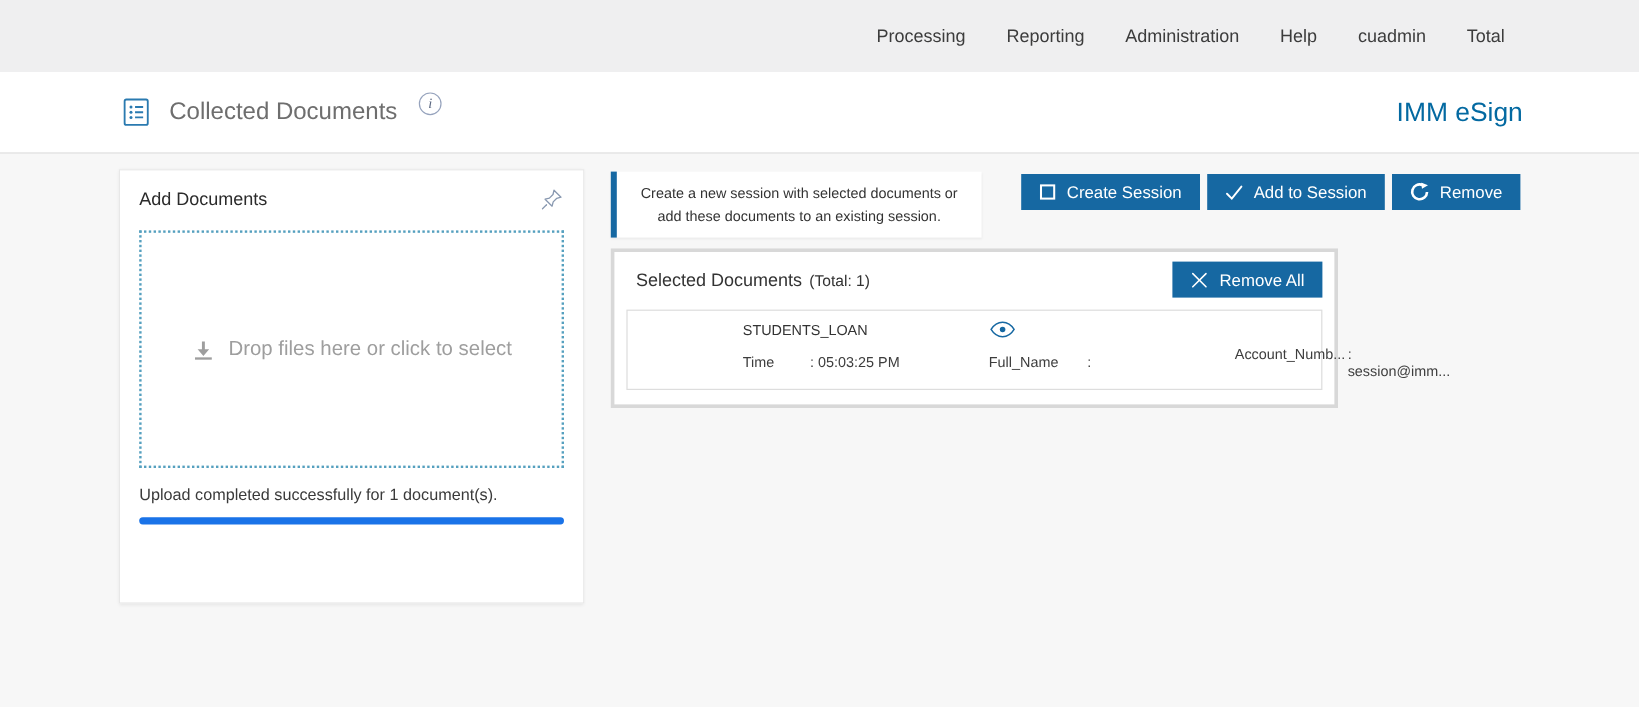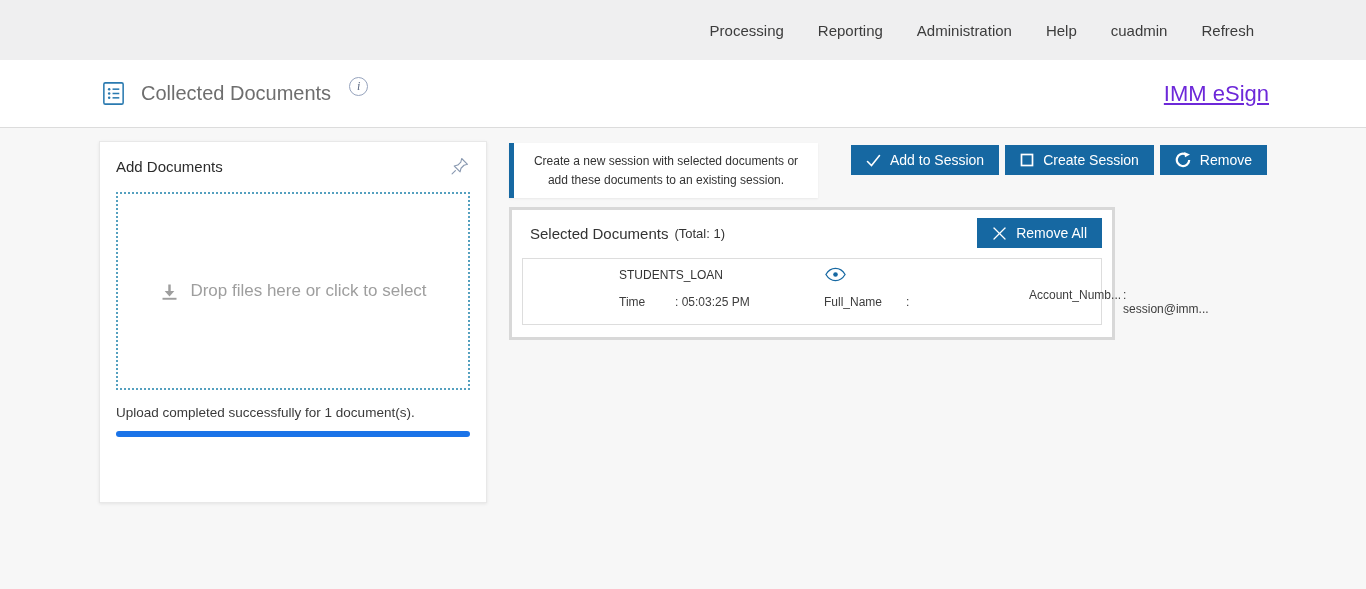--- a/index.html
+++ b/index.html
@@ -55,22 +55,21 @@
     font-size: 12px;
     display: flex; align-items: center; justify-content: center;
     margin-left: 18px;
     margin-top: -14px;
     cursor: pointer;
   }
   .brand {
     margin-left: auto;
     padding-right: 97px;
     font-size: 22px;
-    color: #6d28d9;
-    text-decoration: underline;
+    color: #0369a1;
   }
 
   
   .main { position: relative; height: 461px; }
 
   
   .add-card {
     position: absolute;
     left: 99px; top: 13px;
     width: 388px; height: 362px;
@@ -194,21 +193,21 @@
 </style>
 </head>
 <body>
 
 <div class="topnav">
   <span class="nav-item">Processing</span>
   <span class="nav-item">Reporting</span>
   <span class="nav-item">Administration</span>
   <span class="nav-item">Help</span>
   <span class="nav-item">cuadmin</span>
-  <span class="nav-item">Refresh</span>
+  <span class="nav-item">Total</span>
 </div>
 
 <div class="header">
   <svg class="title-icon" viewBox="0 0 28 28" fill="none" stroke="#2a7ab0" stroke-width="1.6">
     <rect x="4" y="3" width="20" height="22" rx="1.5"></rect>
     <circle cx="9.5" cy="9.5" r="1.3" fill="#2a7ab0" stroke="none"></circle>
     <circle cx="9.5" cy="14" r="1.3" fill="#2a7ab0" stroke="none"></circle>
     <circle cx="9.5" cy="18.5" r="1.3" fill="#2a7ab0" stroke="none"></circle>
     <line x1="13" y1="9.5" x2="20" y2="9.5"></line>
     <line x1="13" y1="14" x2="20" y2="14"></line>
@@ -240,30 +239,30 @@
     </div>
 
     <div class="upload-status">Upload completed successfully for 1 document(s).</div>
     <div class="progress-bar"></div>
   </div>
 
   <div class="info-box">Create a new session with selected documents or add these documents to an existing session.</div>
 
   <div class="actions">
     <button class="btn">
+      <svg width="14" height="14" viewBox="0 0 14 14" fill="none" stroke="#fff" stroke-width="1.7">
+        <rect x="1.5" y="1.5" width="11" height="11"></rect>
+      </svg>
+      <span>Create Session</span>
+    </button>
+    <button class="btn">
       <svg width="15" height="13" viewBox="0 0 15 13" fill="none" stroke="#fff" stroke-width="1.6" stroke-linecap="round">
         <path d="M1.5 7.5 l4 4 L13.5 1.5"></path>
       </svg>
       <span>Add to Session</span>
-    </button>
-    <button class="btn">
-      <svg width="14" height="14" viewBox="0 0 14 14" fill="none" stroke="#fff" stroke-width="1.7">
-        <rect x="1.5" y="1.5" width="11" height="11"></rect>
-      </svg>
-      <span>Create Session</span>
     </button>
     <button class="btn">
       <svg width="16" height="16" viewBox="0 0 16 16" fill="none">
         <path d="M10.5 2.2 A6.2 6.2 0 1 0 14.2 8" stroke="#fff" stroke-width="2.2"></path>
         <path d="M9.2 0 L15 2.4 L10 5.2 Z" fill="#fff"></path>
       </svg>
       <span>Remove</span>
     </button>
   </div>
 

